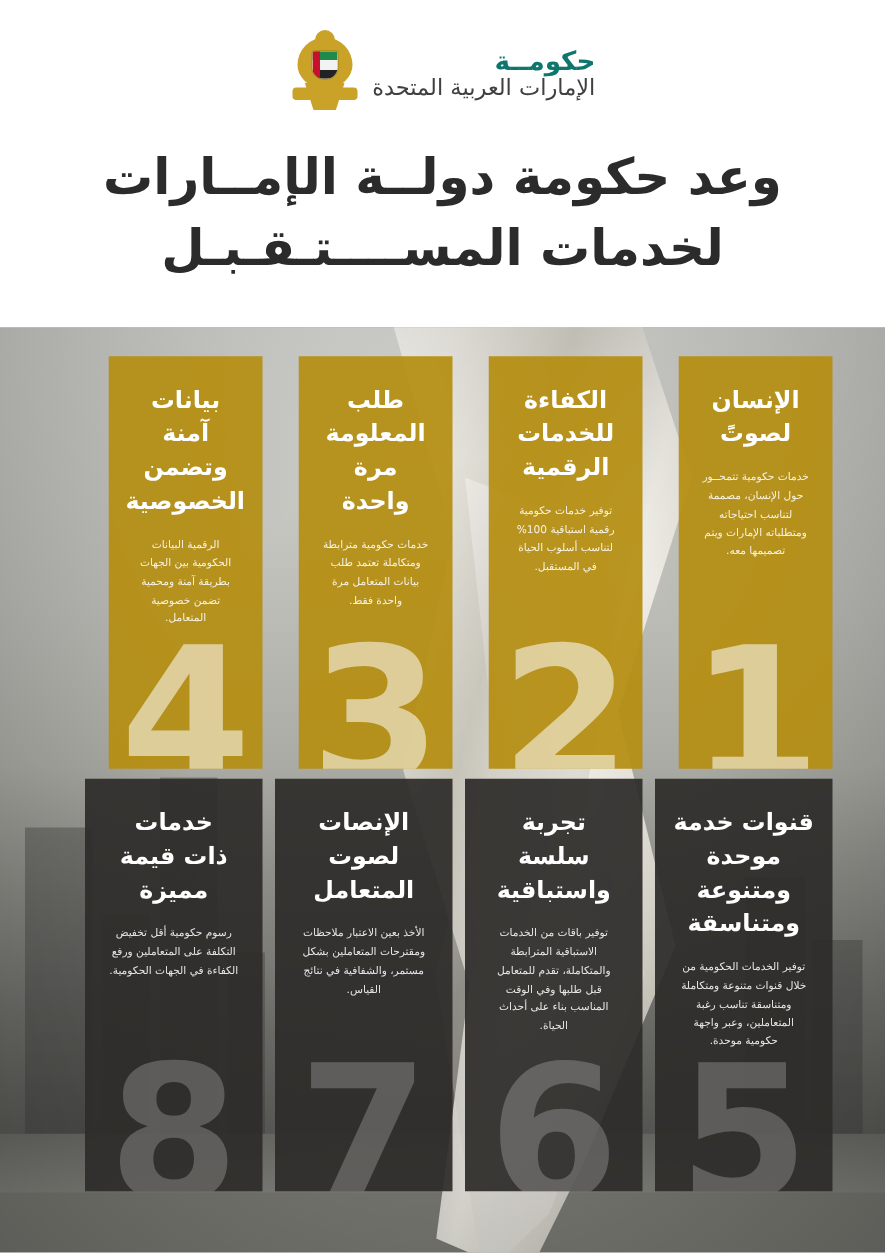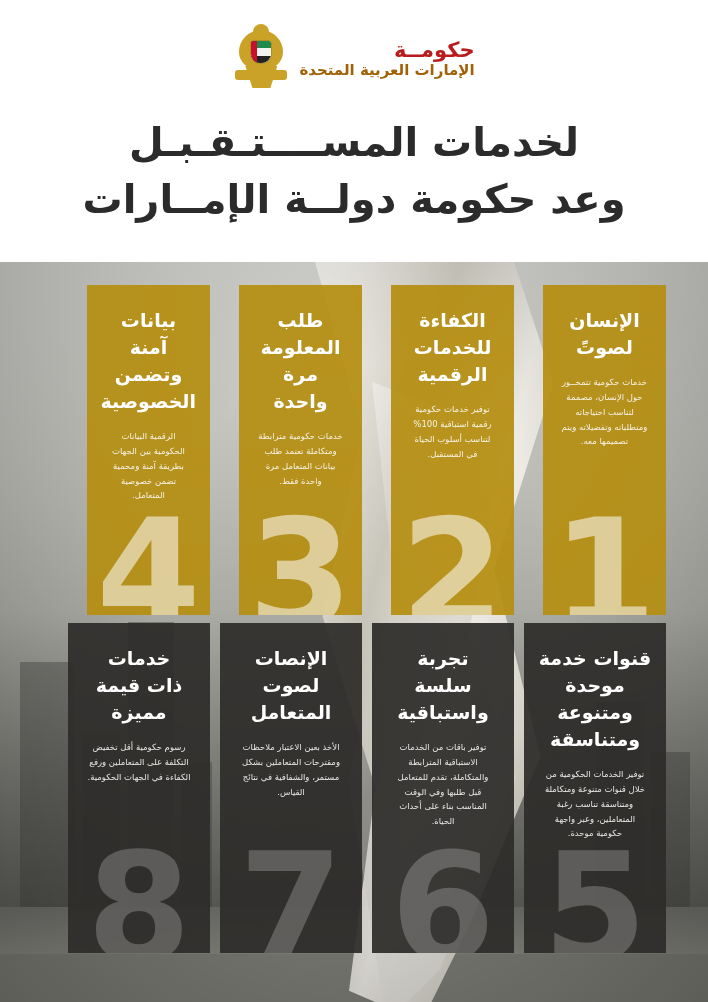--- a/index.html
+++ b/index.html
@@ -76,25 +76,25 @@
     width: 52px; height: 10px;
     background: #c9a227;
     border-radius: 3px;
   }
   .logo-text {
     text-align: right;
     line-height: 1.15;
     direction: rtl;
   }
   .logo-text .l1 {
-    font-size: 21px; font-weight: bold; color: #b91c1c;
+    font-size: 21px; font-weight: bold; color: #0f766e;
     letter-spacing: 1px;
   }
   .logo-text .l2 {
-    font-size: 15px; font-weight: bold; color: #a16207;
+    font-size: 18px; font-weight: normal; color: #404040;
   }
 
   .title-wrap {
     margin-top: 22px;
     width: 640px;
     text-align: center;
     direction: rtl;
   }
   .title-line {
     font-size: 40px;
@@ -229,22 +229,22 @@
             <i class="k"></i>
         </div>
       </div>
       <div class="logo-text">
         <div class="l1">حكومــة</div>
         <div class="l2">الإمارات العربية المتحدة</div>
       </div>
     </div>
 
     <div class="title-wrap">
+      <div class="title-line">وعد حكومة دولــة الإمــارات</div>
       <div class="title-line">لخدمات المســــتـقـبـل</div>
-      <div class="title-line">وعد حكومة دولــة الإمــارات</div>
     </div>
   </div>
 
   <div class="photo">
     <div class="sky"></div>
     <div class="tower" style="left:20px;  width:54px; height:250px;"></div>
     <div class="tower" style="left:82px;  width:38px; height:180px;"></div>
     <div class="tower" style="left:128px; width:46px; height:290px;"></div>
     <div class="tower" style="left:182px; width:30px; height:150px;"></div>
     <div class="tower" style="left:596px; width:48px; height:210px;"></div>
@@ -255,21 +255,21 @@
     <div class="flag"></div>
     <div class="flag2"></div>
     <div class="vignette"></div>
   </div>
 
   <div class="grid">
 
     <div class="card gold">
       <div class="c-title">الإنسان
 لصوتً</div>
-      <div class="c-desc">خدمات حكومية تتمحــور حول الإنسان، مصممة لتناسب احتياجاته ومتطلباته وتفضيلاته ويتم تصميمها معه.</div>
+      <div class="c-desc">خدمات حكومية تتمحــور حول الإنسان، مصممة لتناسب احتياجاته ومتطلباته الإمارات ويتم تصميمها معه.</div>
       <div class="c-num">1</div>
     </div>
 
     <div class="card gold">
       <div class="c-title">الكفاءة
 للخدمات
 الرقمية</div>
       <div class="c-desc">توفير خدمات حكومية رقمية استباقية 100% لتناسب أسلوب الحياة في المستقبل.</div>
       <div class="c-num">2</div>
     </div>

